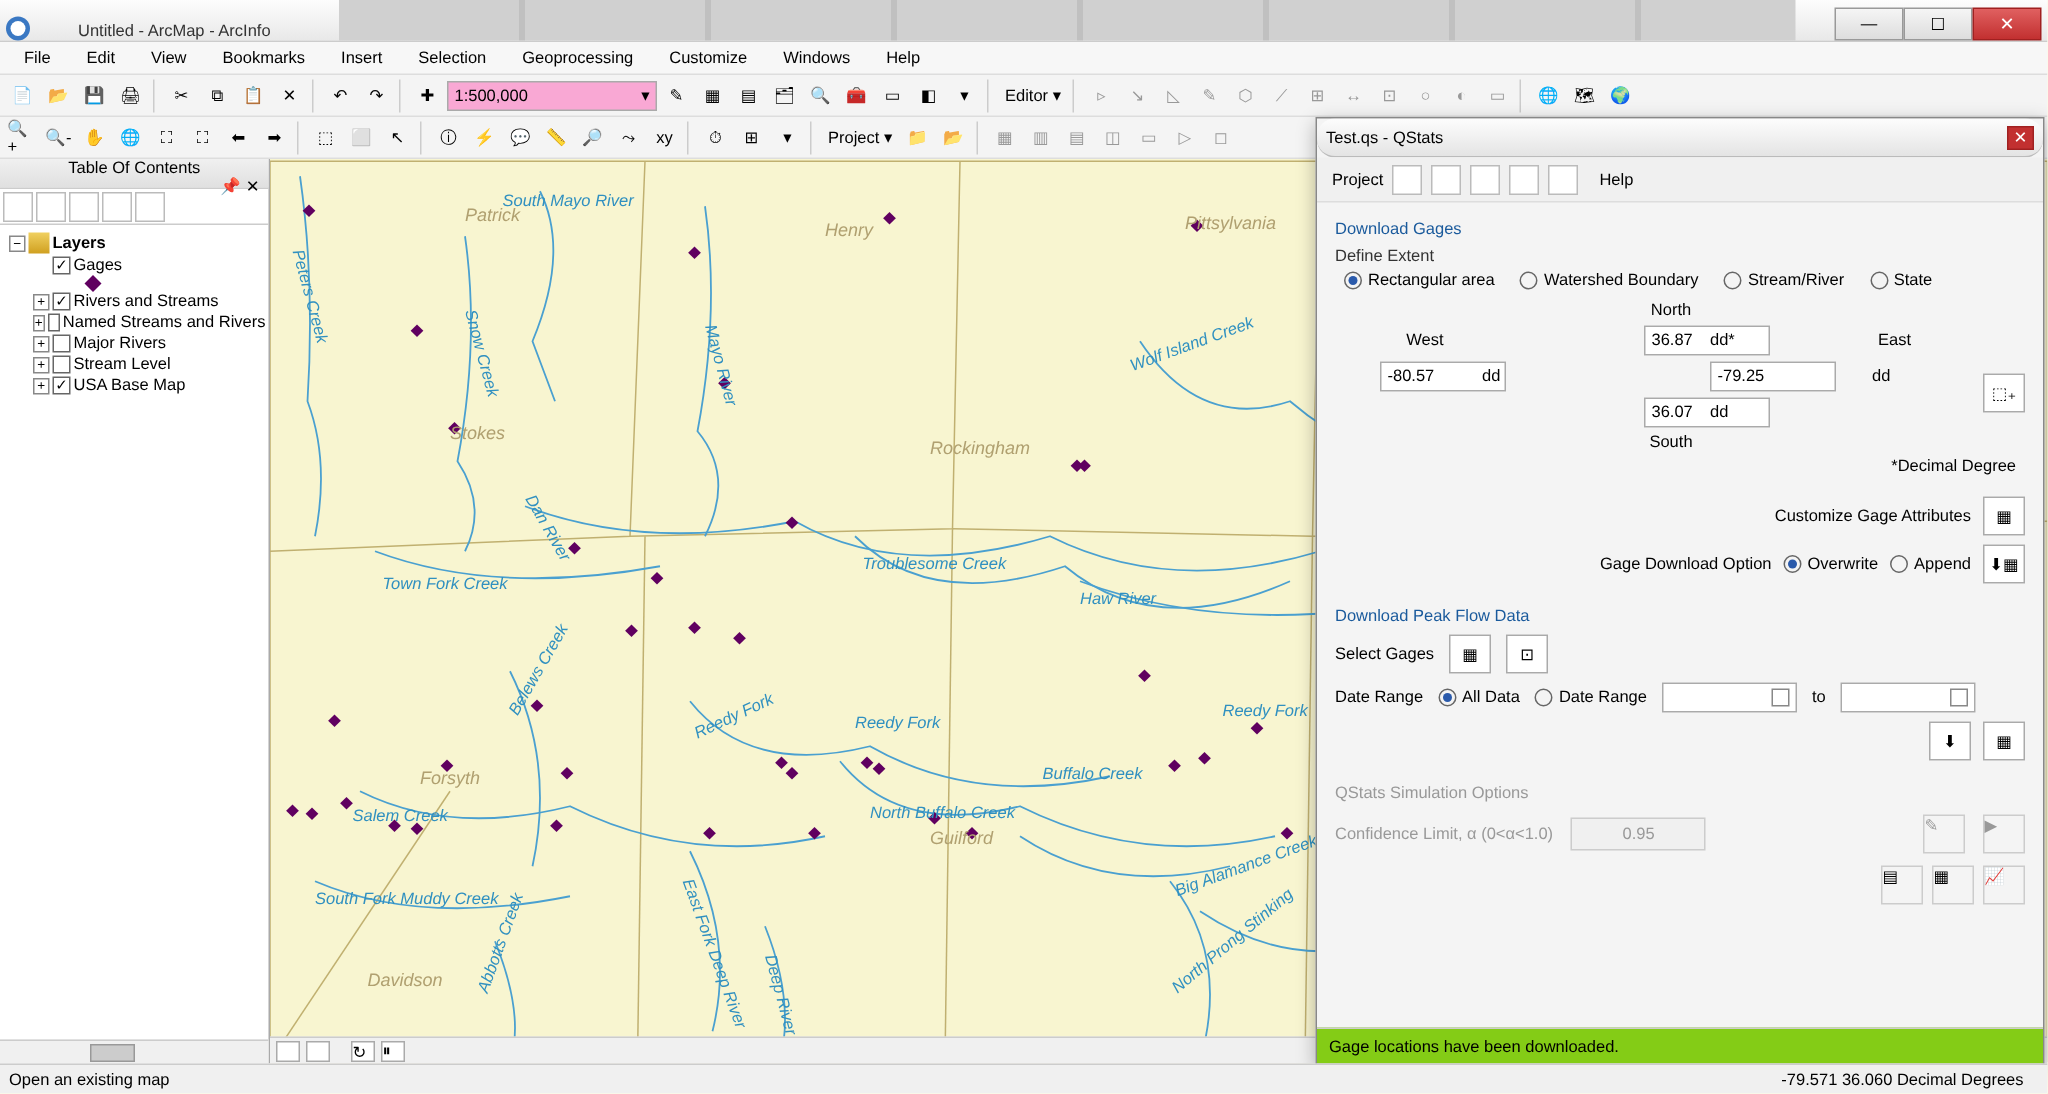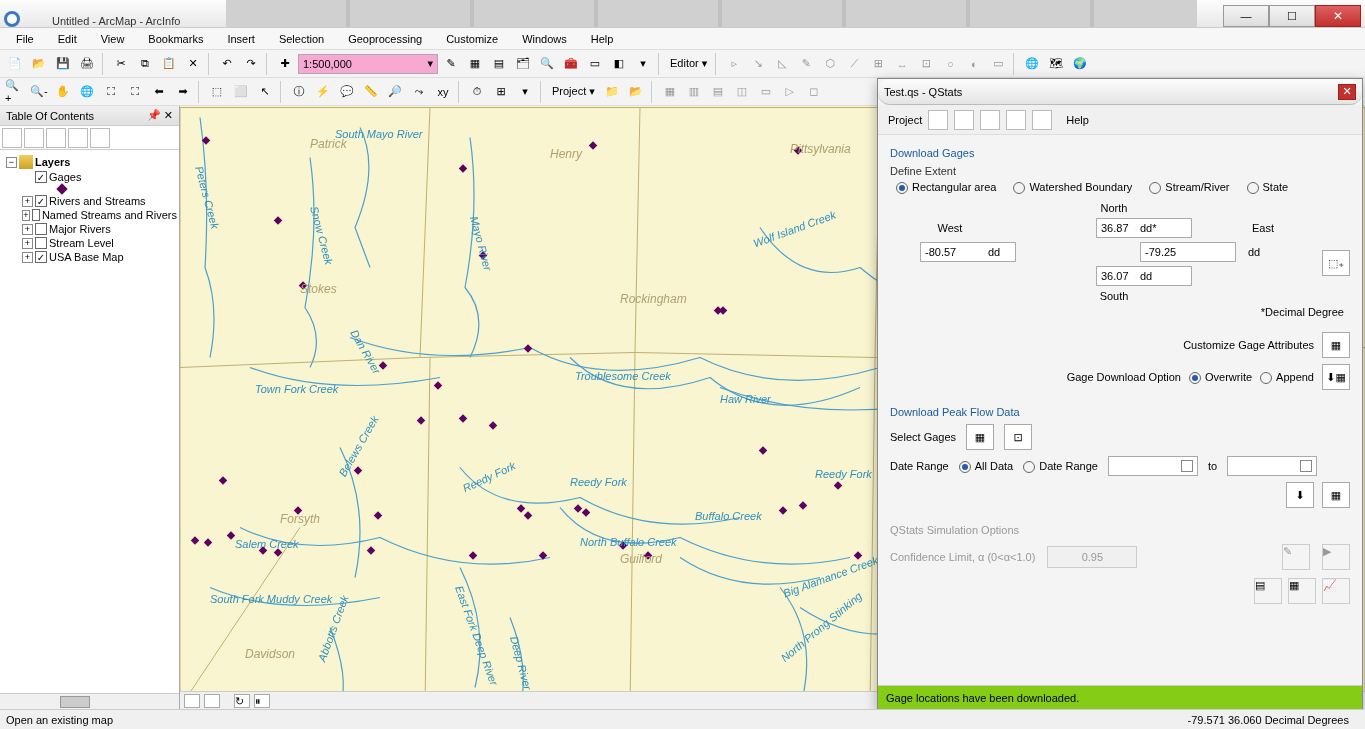--- a/index.html
+++ b/index.html
@@ -26,21 +26,21 @@
 .toolbar-row { display:flex; align-items:center; padding:2px 4px; gap:2px; background:#f4f4f4; border-bottom:1px solid #ddd; height:28px; flex-wrap:nowrap; overflow:hidden;}
 .tb-sep { width:4px; height:22px; border-left:1px solid #ccc; margin:0 2px;}
 .tb-btn { width:22px; height:22px; border:1px solid transparent; display:inline-flex; align-items:center; justify-content:center; cursor:default; background:#f4f4f4;}
 .scale-box { width:140px; height:20px; border:1px solid #aaa; background:#f9a8d4; padding:0 4px; display:flex; align-items:center;}
 .scale-box .dd{margin-left:auto;}
 .editor-lbl{padding:0 4px;}
 
 
 .main { position:absolute; top:106px; left:0; right:0; bottom:20px; display:flex;}
 .toc { width:180px; border-right:1px solid #aaa; background:#fff; display:flex; flex-direction:column;}
-.toc-header{height:20px; background:linear-gradient(#f0f0f0,#e0e0e0); border-bottom:1px solid #ccc; display:flex; align-items:center; padding:0 6px; font-size:11px;}
+.toc-header{height:20px; background:linear-gradient(#f0f0f0,#e0e0e0); border-bottom:1px solid #ccc; display:flex; align-items:center; padding:0 6px; font-size:11px;flex-direction:column;}
 .toc-header .pin{margin-left:auto;}
 .toc-tabs{height:24px; border-bottom:1px solid #ccc; display:flex; align-items:center; gap:2px; padding:2px;}
 .toc-tabs .tab-btn{width:20px;height:20px;border:1px solid #bbb;background:#fff;}
 .toc-body{flex:1; overflow:hidden; padding:4px 2px;}
 .tree-row{display:flex; align-items:center; gap:2px; padding:1px 0 1px 4px; white-space:nowrap;}
 .tree-row .exp{width:11px;height:11px;border:1px solid #888;display:inline-flex;align-items:center;justify-content:center;font-size:9px;line-height:1;}
 .tree-row .chk{width:12px;height:12px;border:1px solid #666;display:inline-flex;align-items:center;justify-content:center;font-size:10px;}
 .tree-row .chk.checked::before{content:"✓";}
 .tree-row.indent1{padding-left:20px;}
 .tree-row.indent2{padding-left:36px;}
@@ -60,21 +60,21 @@
 .qstats-menu{height:30px;background:#f0f0f0;border-bottom:1px solid #ddd;display:flex;align-items:center;gap:6px;padding:0 10px;}
 .qstats-menu .qm-btn{width:20px;height:20px;border:1px solid #bbb;background:#fff;}
 .qstats-body{flex:1;padding:8px 12px;overflow:hidden;}
 .section-title{color:#1a5a9c;font-weight:400;margin:4px 0 6px;}
 .subtle{color:#333;}
 .radio-row{display:flex;gap:17px;align-items:center;margin:4px 0 8px;padding-left:6px;}
 .radio{width:12px;height:12px;border:1px solid #666;border-radius:50%;display:inline-flex;align-items:center;justify-content:center;margin-right:4px;vertical-align:middle;}
 .radio.sel::after{content:"";width:6px;height:6px;background:#2a5aab;border-radius:50%;}
 .extent-grid{display:grid;grid-template-columns:60px 100px 36px 100px 30px;grid-template-rows:auto auto auto auto auto;gap:4px 8px;align-items:center;justify-content:start;margin:8px 0 4px 30px;}
 .extent-grid .lbl{text-align:center;}
-.ext-input{width:96px;height:20px;border:1px solid #aaa;background:#fff;padding:0 4px;}
+.ext-input{width:84px;height:20px;border:1px solid #aaa;background:#fff;padding:0 4px;}
 .dd-note{text-align:right;margin:4px 0 14px;padding-right:6px;}
 .cfg-row{display:flex;align-items:center;justify-content:flex-end;gap:8px;margin:6px 0;}
 .cfg-row .icon-btn{width:28px;height:26px;border:1px solid #aaa;background:#fff;display:flex;align-items:center;justify-content:center;}
 .date-row{display:flex;align-items:center;gap:10px;margin:6px 0;}
 .date-input{width:90px;height:20px;border:1px solid #aaa;background:#fff;display:flex;align-items:center;justify-content:flex-end;padding:0 4px;}
 .date-input .cal{width:12px;height:12px;border:1px solid #888;}
 .sim-section .lbl-row{display:flex;align-items:center;gap:12px;margin:8px 0;}
 .conf-input{width:90px;height:22px;border:1px solid #ccc;background:#f0f0f0;color:#999;text-align:center;display:flex;align-items:center;justify-content:center;}
 .sim-btns{display:flex;gap:6px;justify-content:flex-end;margin-top:6px;}
 .sim-btns .icon-btn{width:28px;height:26px;border:1px solid #ccc;background:#f4f4f4;}

